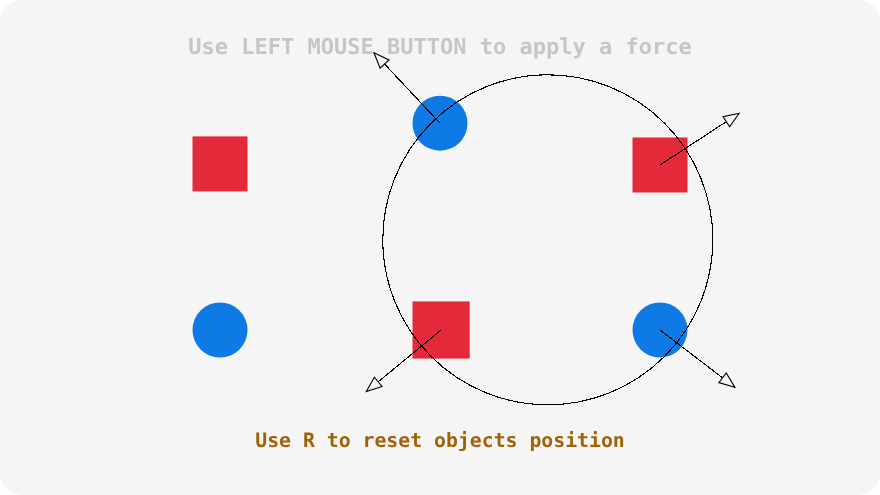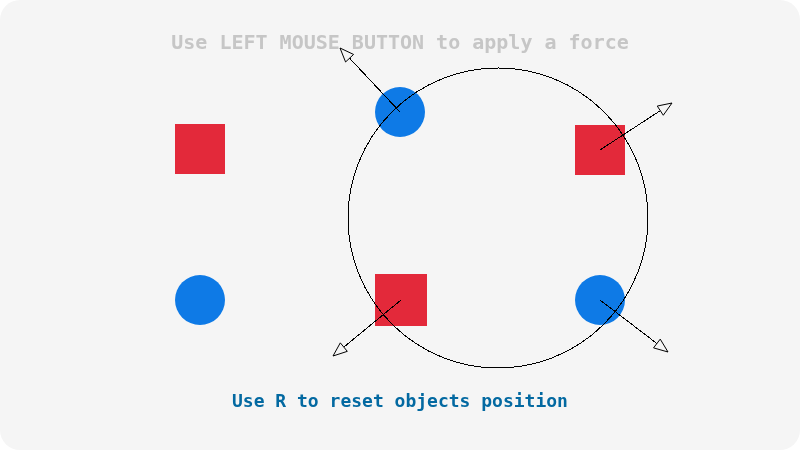--- a/index.html
+++ b/index.html
@@ -40,14 +40,14 @@
       <line x1="400" y1="112" x2="340" y2="48" stroke="#000000" stroke-width="1" shape-rendering="crispEdges"></line>
       <polygon points="340,48 353.5876304271091,54.45184464911388 345.5627211815682,61.975197066808505" fill="#f5f5f5" stroke="#000000" stroke-width="1"></polygon>
       <line x1="600" y1="150" x2="672" y2="103" stroke="#000000" stroke-width="1" shape-rendering="crispEdges"></line>
       <polygon points="672,103 663.2831156499848,115.25830034011483 657.2702681397008,106.0471296860627" fill="#f5f5f5" stroke="#000000" stroke-width="1"></polygon>
       <line x1="401" y1="300" x2="333" y2="356" stroke="#000000" stroke-width="1" shape-rendering="crispEdges"></line>
       <polygon points="333,356 340.3106334079026,342.8544821640508 347.30341318937474,351.3457147558384" fill="#f5f5f5" stroke="#000000" stroke-width="1"></polygon>
       <line x1="600" y1="300" x2="668" y2="352" stroke="#000000" stroke-width="1" shape-rendering="crispEdges"></line>
       <polygon points="668,352 653.5380147466799,347.8646665753834 660.2199659299586,339.12673041263423" fill="#f5f5f5" stroke="#000000" stroke-width="1"></polygon>
     </svg>
   <div id="topText" class="instr" style="color: rgb(198, 198, 198);">Use LEFT MOUSE BUTTON to apply a force</div>
-  <div id="bottomText" class="instr" style="color: #0369a1;">Use R to reset objects position</div>
+  <div id="bottomText" class="instr" style="color: #a16207;">Use R to reset objects position</div>
 </div>
 
 </body></html>

